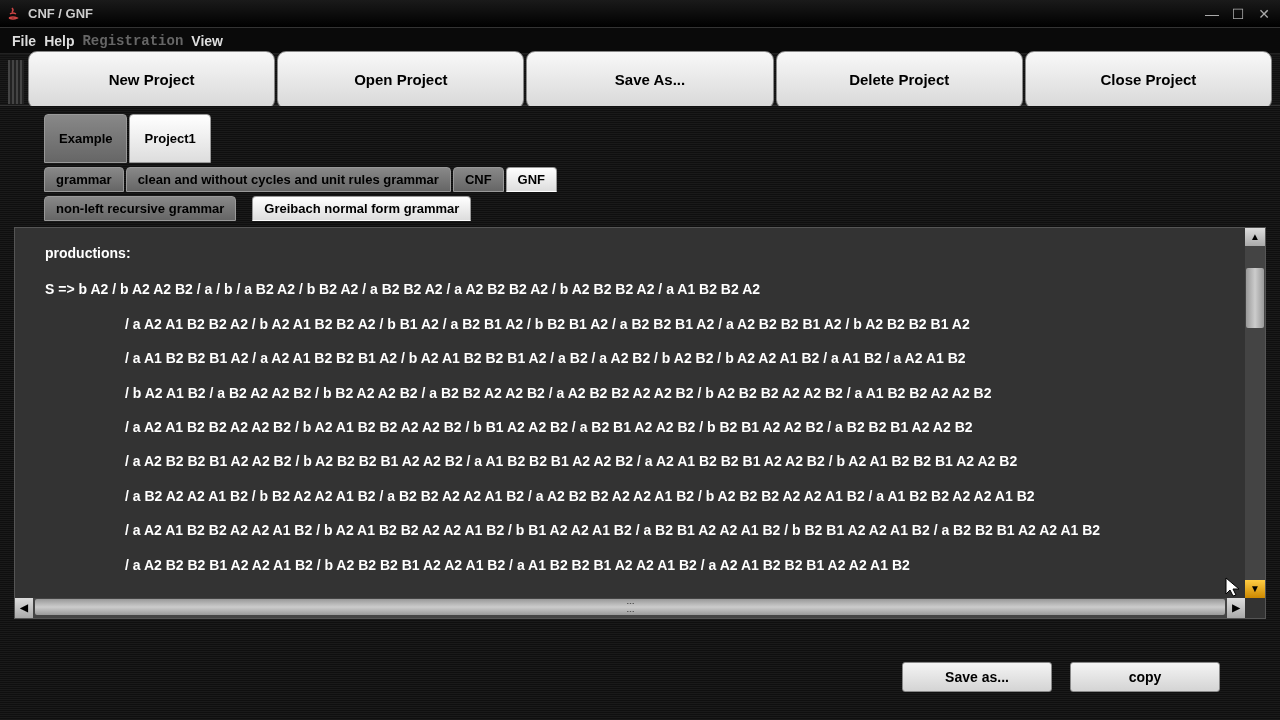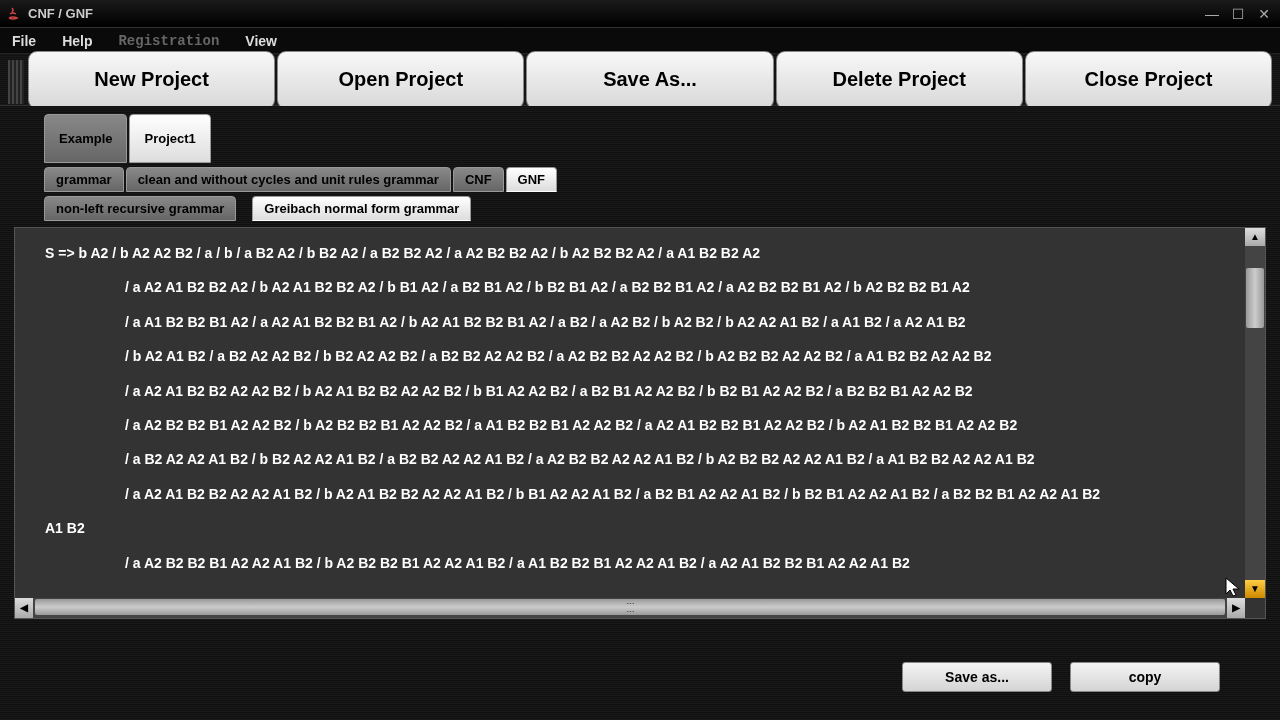--- a/index.html
+++ b/index.html
@@ -4,27 +4,27 @@
 <style>
   * { box-sizing: border-box; margin: 0; padding: 0; font-family: Arial, sans-serif; }
   body { background: #000; width: 1280px; height: 720px; overflow: hidden; position: relative; }
   
   .titlebar { height: 28px; background: linear-gradient(#1a1a1a, #000); display: flex; align-items: center; padding: 0 4px; border-bottom: 1px solid #333; }
   .titlebar-icon { width: 18px; height: 18px; margin-right: 6px; display: flex; align-items: center; justify-content: center; }
   .titlebar-title { color: #ccc; font-size: 13px; font-weight: bold; flex: 1; }
   .win-controls { display: flex; gap: 2px; }
   .win-btn { width: 24px; height: 20px; color: #aaa; display: flex; align-items: center; justify-content: center; font-size: 14px; cursor: pointer; }
   
-  .menubar { height: 26px; background: #0a0a0a; display: flex; align-items: center; padding: 0 12px; gap: 26px; border-bottom: 1px solid #222; }
+  .menubar { height: 26px; background: #0a0a0a; display: flex; align-items: center; padding: 0 12px; gap: 8px; border-bottom: 1px solid #222; }
   .menu-item { color: #ddd; font-size: 14px; font-weight: bold; cursor: pointer; }
   .menu-item.disabled { color: #666; font-family: Liberation Mono, monospace; }
   
   .toolbar { height: 52px; background: repeating-linear-gradient(0deg, #1a1a1a, #1a1a1a 1px, #111 1px, #111 2px); display: flex; align-items: center; padding: 0 8px 0 28px; gap: 2px; border-bottom: 1px solid #333; }
   .toolbar-handle { position: absolute; left: 8px; top: 60px; width: 16px; height: 44px; background: repeating-linear-gradient(90deg, #444, #444 2px, #222 2px, #222 4px); }
-  .toolbar-btn { flex: 1; height: 58px; background: linear-gradient(#f8f8f8, #d8d8d8); border: 1px solid #888; border-radius: 9px; font-size: 20px; font-weight: bold; color: #000; cursor: pointer; display: flex; align-items: center; justify-content: center; }
+  .toolbar-btn { flex: 1; height: 58px; background: linear-gradient(#f8f8f8, #d8d8d8); border: 1px solid #888; border-radius: 9px; font-size: 15px; font-weight: bold; color: #000; cursor: pointer; display: flex; align-items: center; justify-content: center; }
   
   .content-area { padding: 8px 14px; background: repeating-linear-gradient(0deg, #1a1a1a, #1a1a1a 1px, #0f0f0f 1px, #0f0f0f 2px); height: 614px; position: relative; }
   
   .tab-row { display: flex; gap: 2px; margin-bottom: 4px; padding-left: 30px; }
   .tab { padding: 16px 14px; background: linear-gradient(#888, #666); border: 1px solid #999; border-radius: 4px 4px 0 0; font-size: 13px; font-weight: bold; color: #000; cursor: pointer; }
   .tab.active { background: linear-gradient(#fff, #ddd); }
   
   .subtab-row { display: flex; gap: 2px; margin-bottom: 4px; padding-left: 30px; }
   .subtab { padding: 4px 11px; background: linear-gradient(#888, #666); border: 1px solid #999; border-radius: 4px 4px 0 0; font-size: 13px; font-weight: bold; color: #000; cursor: pointer; }
   .subtab.active { background: linear-gradient(#fff, #ddd); border-bottom: 1px solid #fff; }
@@ -100,29 +100,29 @@
     <div class="subtab active">GNF</div>
   </div>
 
   <div class="subtab-row2">
     <div class="subtab">non-left recursive grammar</div>
     <div class="subtab active">Greibach normal form grammar</div>
   </div>
 
   <div class="grammar-panel">
     <div class="grammar-content">
+      <div class="prod-header">productions:</div>
       <div class="prod-line">S  =&gt;   b A2  /  b A2 A2 B2  /  a  /  b  /  a B2 A2  /  b B2 A2  /  a B2 B2 A2  /  a A2 B2 B2 A2  /  b A2 B2 B2 A2  /  a A1 B2 B2 A2</div>
       <div class="prod-line hang">/  a A2 A1 B2 B2 A2  /  b A2 A1 B2 B2 A2  /  b B1 A2  /  a B2 B1 A2  /  b B2 B1 A2  /  a B2 B2 B1 A2  /  a A2 B2 B2 B1 A2  /  b A2 B2 B2 B1 A2</div>
       <div class="prod-line hang">/  a A1 B2 B2 B1 A2  /  a A2 A1 B2 B2 B1 A2  /  b A2 A1 B2 B2 B1 A2  /  a B2  /  a A2 B2  /  b A2 B2  /  b A2 A2 A1 B2  /  a A1 B2  /  a A2 A1 B2</div>
       <div class="prod-line hang">/  b A2 A1 B2  /  a B2 A2 A2 B2  /  b B2 A2 A2 B2  /  a B2 B2 A2 A2 B2  /  a A2 B2 B2 A2 A2 B2  /  b A2 B2 B2 A2 A2 B2  /  a A1 B2 B2 A2 A2 B2</div>
       <div class="prod-line hang">/  a A2 A1 B2 B2 A2 A2 B2  /  b A2 A1 B2 B2 A2 A2 B2  /  b B1 A2 A2 B2  /  a B2 B1 A2 A2 B2  /  b B2 B1 A2 A2 B2  /  a B2 B2 B1 A2 A2 B2</div>
       <div class="prod-line hang">/  a A2 B2 B2 B1 A2 A2 B2  /  b A2 B2 B2 B1 A2 A2 B2  /  a A1 B2 B2 B1 A2 A2 B2  /  a A2 A1 B2 B2 B1 A2 A2 B2  /  b A2 A1 B2 B2 B1 A2 A2 B2</div>
       <div class="prod-line hang">/  a B2 A2 A2 A1 B2  /  b B2 A2 A2 A1 B2  /  a B2 B2 A2 A2 A1 B2  /  a A2 B2 B2 A2 A2 A1 B2  /  b A2 B2 B2 A2 A2 A1 B2  /  a A1 B2 B2 A2 A2 A1 B2</div>
       <div class="prod-line hang">/  a A2 A1 B2 B2 A2 A2 A1 B2  /  b A2 A1 B2 B2 A2 A2 A1 B2  /  b B1 A2 A2 A1 B2  /  a B2 B1 A2 A2 A1 B2  /  b B2 B1 A2 A2 A1 B2  /  a B2 B2 B1 A2 A2 A1 B2</div>
-      <div class="prod-line hang-wrap">A1 B2</div>
       <div class="prod-line hang">/  a A2 B2 B2 B1 A2 A2 A1 B2  /  b A2 B2 B2 B1 A2 A2 A1 B2  /  a A1 B2 B2 B1 A2 A2 A1 B2  /  a A2 A1 B2 B2 B1 A2 A2 A1 B2</div>
     </div>
 
     <div class="vscroll">
       <div class="vscroll-up">▲</div>
       <div class="vscroll-thumb"></div>
       <div class="vscroll-down">▼</div>
     </div>
     <div class="hscroll">
       <div class="hscroll-left">◀</div>

